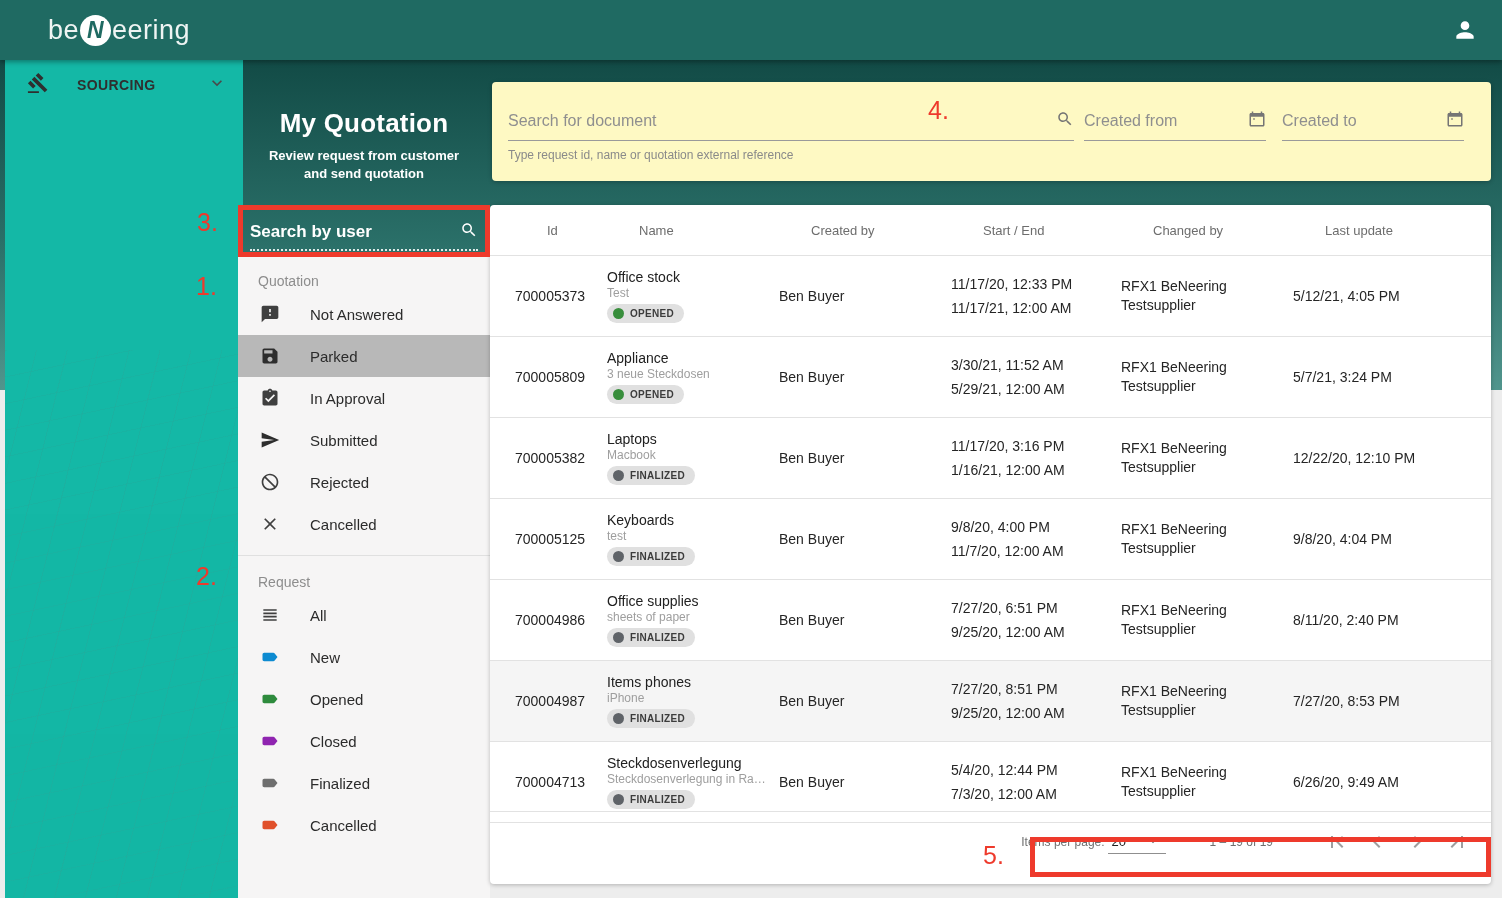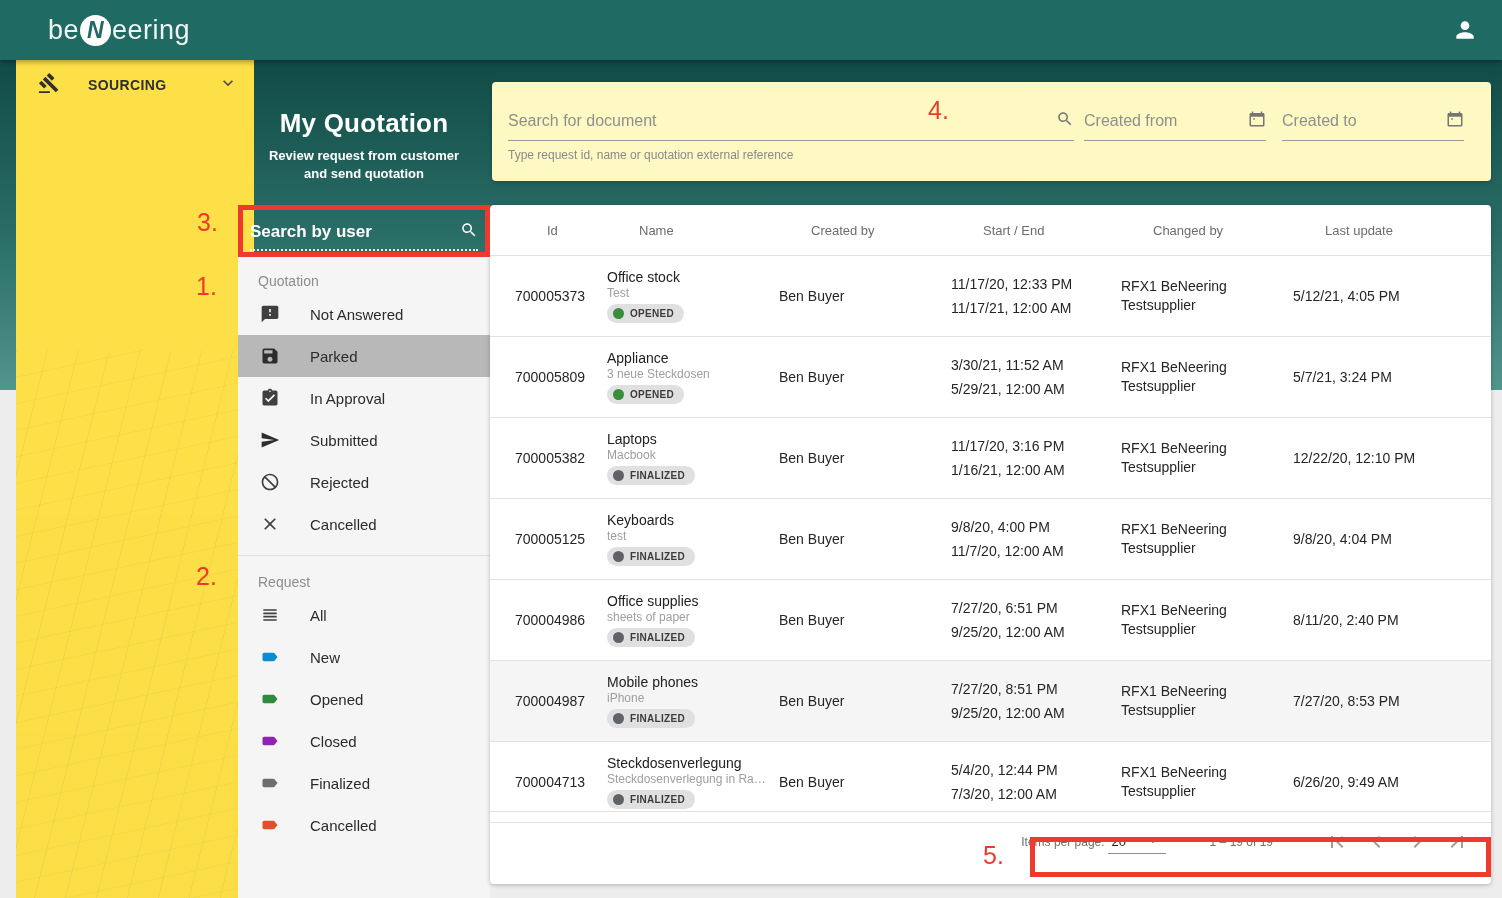--- a/index.html
+++ b/index.html
@@ -14,21 +14,21 @@
   .logo .ncircle { width:31px; height:31px; border-radius:50%; background:#fff; color:#1f6a62;
                    display:inline-flex; align-items:center; justify-content:center;
                    font-weight:bold; font-style:italic; font-size:23px; margin:0 1px; }
   .topbar svg { display:block; }
 
   
   .teal-band { position:absolute; left:0; top:60px; width:1502px; height:330px;
                background:linear-gradient(180deg,#124b46 0%, #2a6f68 55%, #51958d 100%); z-index:1; }
 
   
-  .leftcol { position:absolute; left:16px; top:60px; width:238px; height:838px; background:#fde047; z-index:5; }
+  .leftcol { position:absolute; left:5px; top:60px; width:238px; height:838px; background:#14b8a6; z-index:5; }
   .sketch { position:absolute; left:0; top:290px; width:238px; height:548px; opacity:.55;
             background:
               repeating-linear-gradient(104deg, rgba(110,110,110,.14) 0 1px, transparent 1px 30px),
               repeating-linear-gradient(168deg, rgba(110,110,110,.10) 0 1px, transparent 1px 26px),
               linear-gradient(180deg, rgba(0,0,0,0) 0%, rgba(0,0,0,.02) 100%); }
   .sourcing { position:absolute; left:0; top:0; width:238px; height:50px; display:flex; align-items:center;
               padding:0 16px 0 22px; cursor:pointer; }
   .sourcing .lbl { font-size:14px; font-weight:bold; color:#2f2f2f; letter-spacing:.4px; margin-left:28px; flex:1; }
 
   
@@ -403,21 +403,21 @@
         <div>7/27/20, 6:51 PM</div>
           <div>9/25/20, 12:00 AM</div>
       </div>
       <div class="c-chg">RFX1 BeNeering Testsupplier</div>
       <div class="c-upd">8/11/20, 2:40 PM</div>
     </div>
 
     <div class="tgrid trow hl">
       <div class="c-id">700004987</div>
       <div class="c-name">
-        <div class="nm">Mobile phones</div>
+        <div class="nm">Items phones</div>
         <div class="sub">iPhone</div>
         <span class="badge">
             <span class="dot finalized"></span>
             <span class="btxt">FINALIZED</span>
           </span>
       </div>
       <div class="c-by">Ben Buyer</div>
       <div class="c-se">
         <div>7/27/20, 8:51 PM</div>
           <div>9/25/20, 12:00 AM</div>

